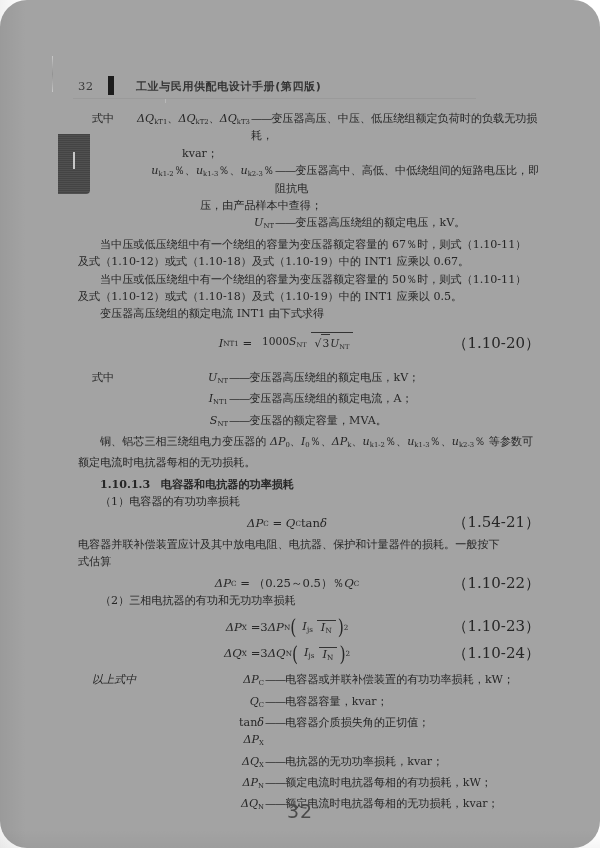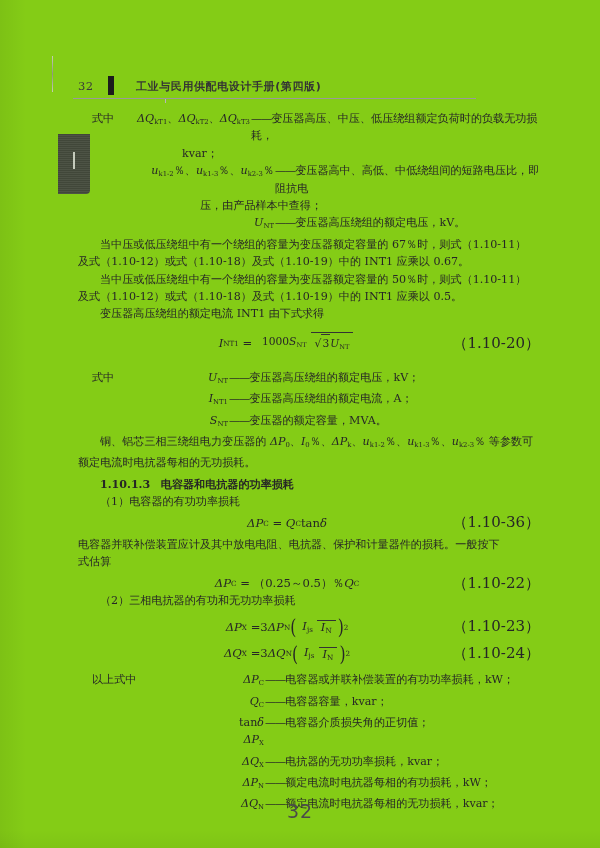--- a/index.html
+++ b/index.html
@@ -13,21 +13,22 @@
     position: relative;
     font-family: "DejaVu Serif", "Liberation Serif", serif;
     color: #2a2a2a;
     overflow: hidden;
   }
 
   
   #page-scan {
     position: absolute;
     inset: 0;
-    background: #84cc16;
+    background: #a3a3a3;
+    border-radius: 27px;
   }
   .edge-line-left {
     position: absolute;
     left: 52px;
     top: 56px;
     width: 1px;
     height: 36px;
     background: linear-gradient(to bottom, #cfcfcf, #8f8f8f, #cfcfcf);
     opacity: .85;
   }
@@ -364,21 +365,21 @@
     </p>
 
     <p class="p indent2">（1）电容器的有功功率损耗</p>
 
     <div class="spacer-sm"></div>
 
     <div class="formula-row">
       <span class="formula">
         <span class="it">ΔP</span><sub>C</sub>&nbsp;=&nbsp;<span class="it">Q</span><sub>C</sub>tan<span class="it">δ</span>
       </span>
-      <span class="eqno">（1.10-36）</span>
+      <span class="eqno">（1.54-21）</span>
     </div>
 
     <div class="spacer-sm"></div>
 
     <p class="p">电容器并联补偿装置应计及其中放电电阻、电抗器、保护和计量器件的损耗。一般按下</p>
     <p class="p">式估算</p>
 
     <div class="spacer-sm"></div>
 
     <div class="formula-row">
@@ -418,21 +419,21 @@
             </span>
             <span class="pg">)</span>
           </span><sup>2</sup>
       </span>
       <span class="eqno">（1.10-24）</span>
     </div>
 
     <div class="spacer-md"></div>
 
     <div class="defblock">
-      <span class="def-lead" style="width:62px;">以上式中</span>
+      <span class="def-lead" style="width:62px;font-style:italic;">以上式中</span>
       <span class="def-sym w-d">
         <span class="it">ΔP</span><sub>C</sub>
       </span>
       <span class="def-body">
         <span class="em-dash">——</span><span>电容器或并联补偿装置的有功功率损耗，kW；</span>
       </span>
     </div>
     <div class="defblock">
       <span class="def-lead empty" style="width:62px;">以上式中</span>
       <span class="def-sym w-d">

